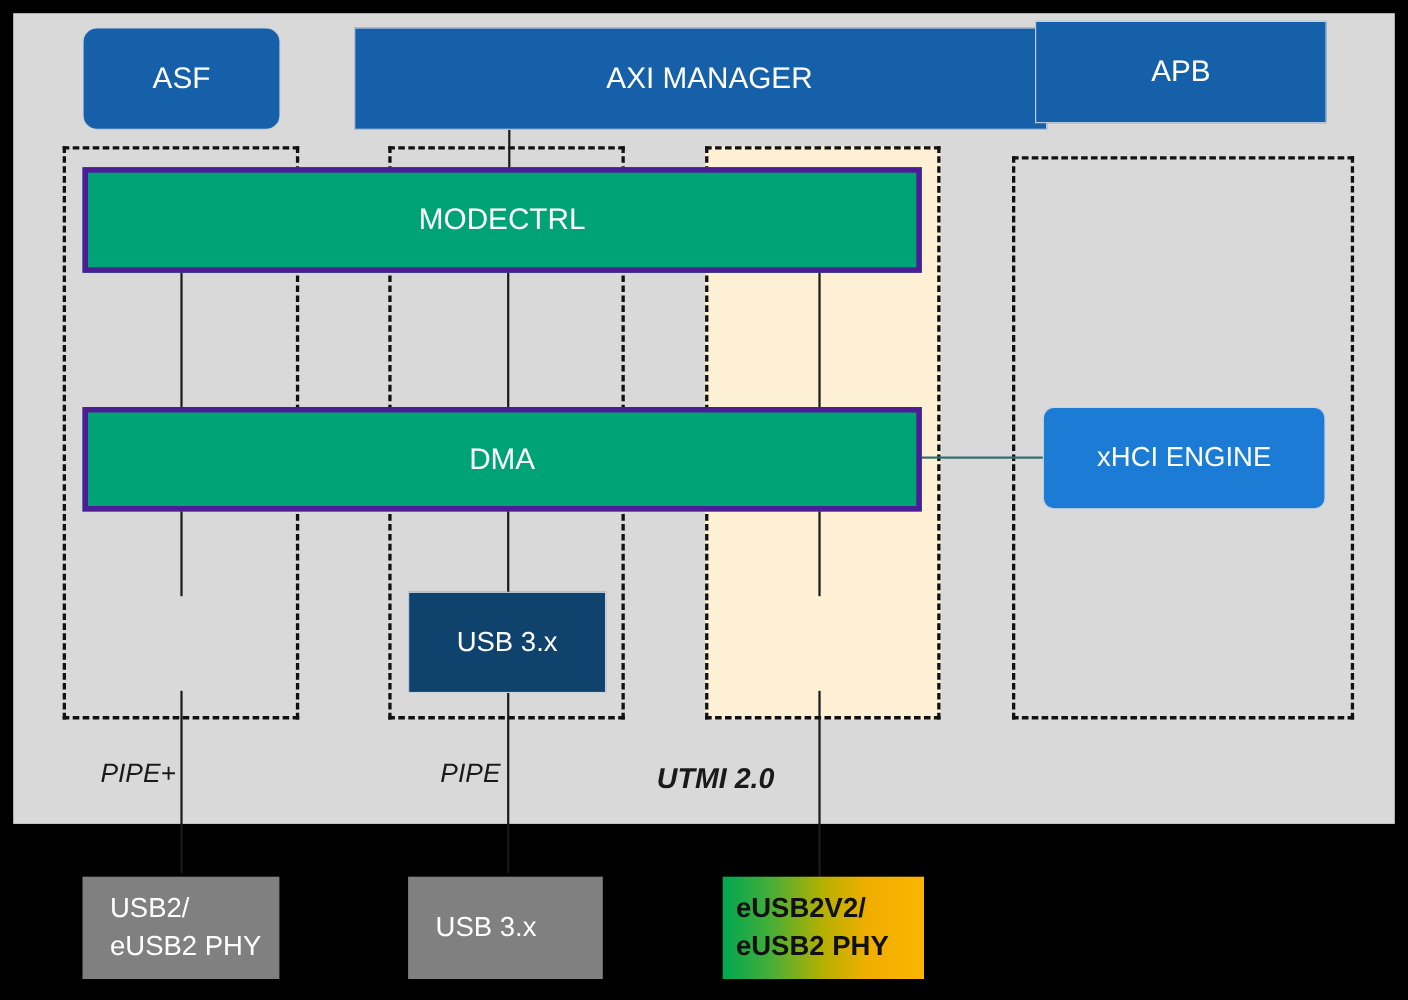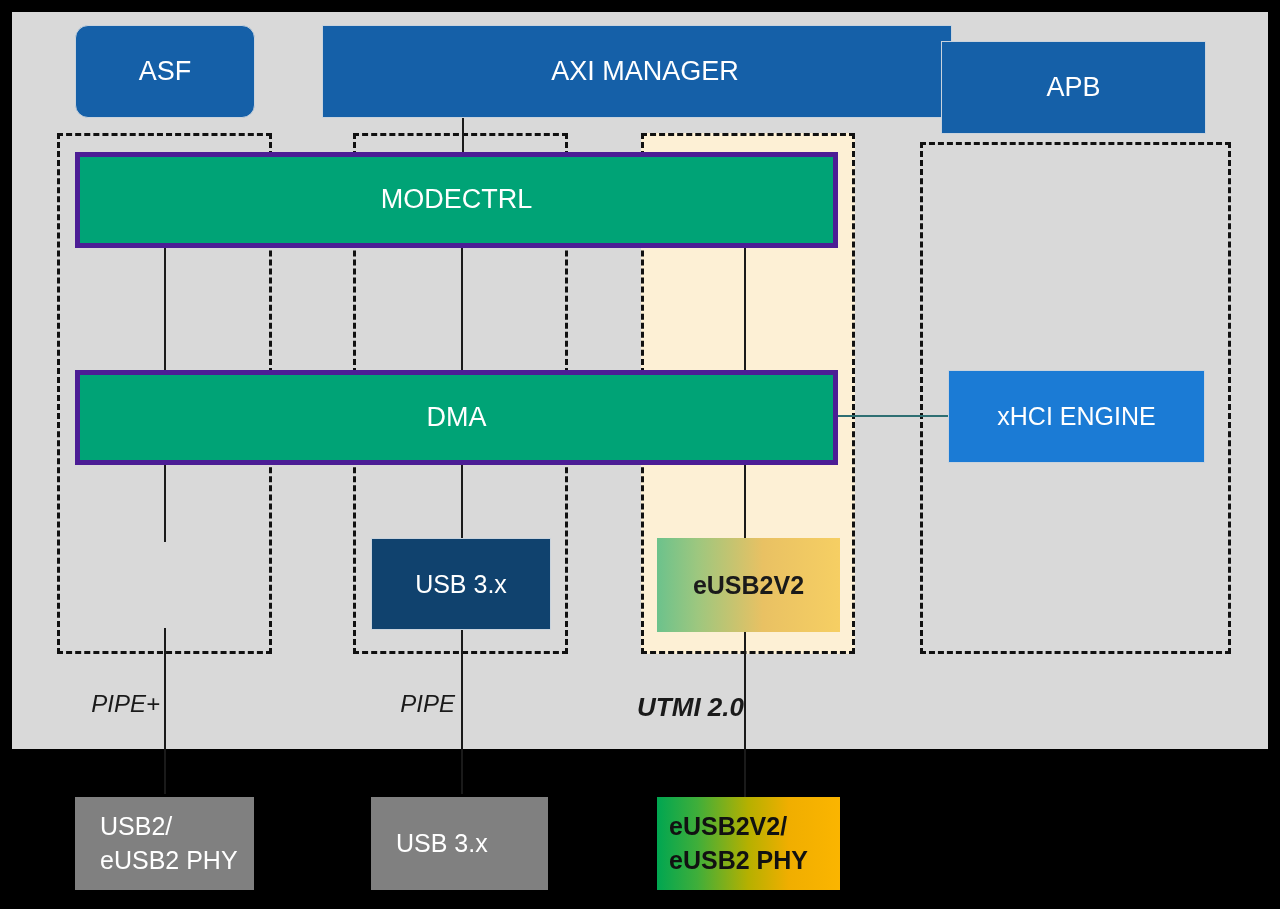--- a/index.html
+++ b/index.html
@@ -144,33 +144,32 @@
   <div class="vline" style="left:164px; top:462px; height:80px;"></div>
   <div class="vline" style="left:461px; top:462px; height:80px;"></div>
   <div class="vline" style="left:744px; top:462px; height:80px;"></div>
   <div class="vline" style="left:164px; top:628px; height:166px;"></div>
   <div class="vline" style="left:461px; top:628px; height:166px;"></div>
   <div class="vline" style="left:744px; top:628px; height:170px;"></div>
   <div class="hline" style="left:837px; top:415px; width:112px;"></div>
 
   <div class="box bus-box" style="left:75px; top:25px; width:180px; height:93px;border-radius:13px;">ASF</div>
   <div class="box bus-box" style="left:322px; top:25px; width:630px; height:93px;padding-left:16px;">AXI MANAGER</div>
-  <div class="box bus-box" style="left:941px; top:41px; width:265px; height:93px;">APB</div>
+  <div class="box bus-box" style="left:941px; top:19px; width:265px; height:93px;">APB</div>
 
   <div class="box green-box" style="left:75px; top:152px; width:763px; height:96px;">MODECTRL</div>
   <div class="box green-box" style="left:75px; top:370px; width:763px; height:95px;">DMA</div>
 
   <div class="box navy-box" style="left:371px; top:538px; width:180px; height:92px;">USB 3.x</div>
-  <div class="box eusb-box" style="left:657px; top:538px; width:183px; height:94px;">eUSB2V2</div>
 
-  <div class="box xhci-box" style="left:948px; top:370px; width:257px; height:93px;">xHCI ENGINE</div>
+  <div class="box xhci-box" style="left:948px; top:370px; width:257px; height:93px;border-radius:10px;">xHCI ENGINE</div>
 
   <div class="proto" style="left:0px; top:690px; width:160px;">PIPE+</div>
   <div class="proto" style="left:300px; top:690px; width:155px;">PIPE</div>
-  <div class="proto bold" style="left:576px; top:692px; width:168px;">UTMI 2.0</div>
+  <div class="proto bold" style="left:536px; top:692px; width:168px;">UTMI 2.0</div>
 
   <div class="phy-box phy-gray" style="left:75px; top:797px; width:179px; height:93px;">
     <span class="phy-line">USB2/</span>
     <span class="phy-line">eUSB2 PHY</span>
   </div>
   <div class="phy-box phy-gray" style="left:371px; top:797px; width:177px; height:93px;">
     <span class="phy-line">USB 3.x</span>
   </div>
   <div class="phy-box phy-grad" style="left:657px; top:797px; width:183px; height:93px;">
     <span class="phy-line">eUSB2V2/</span>

